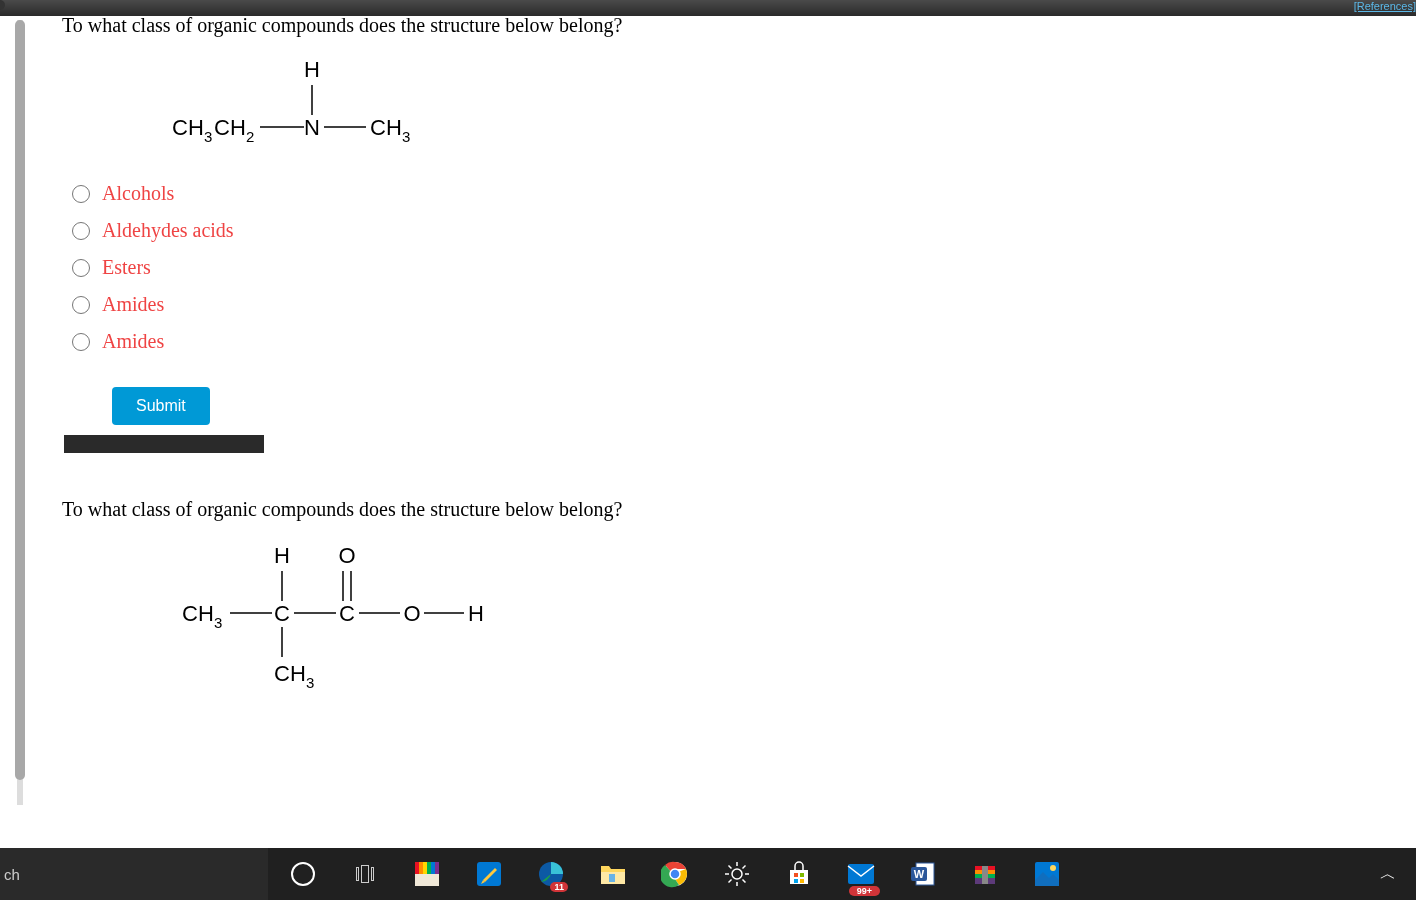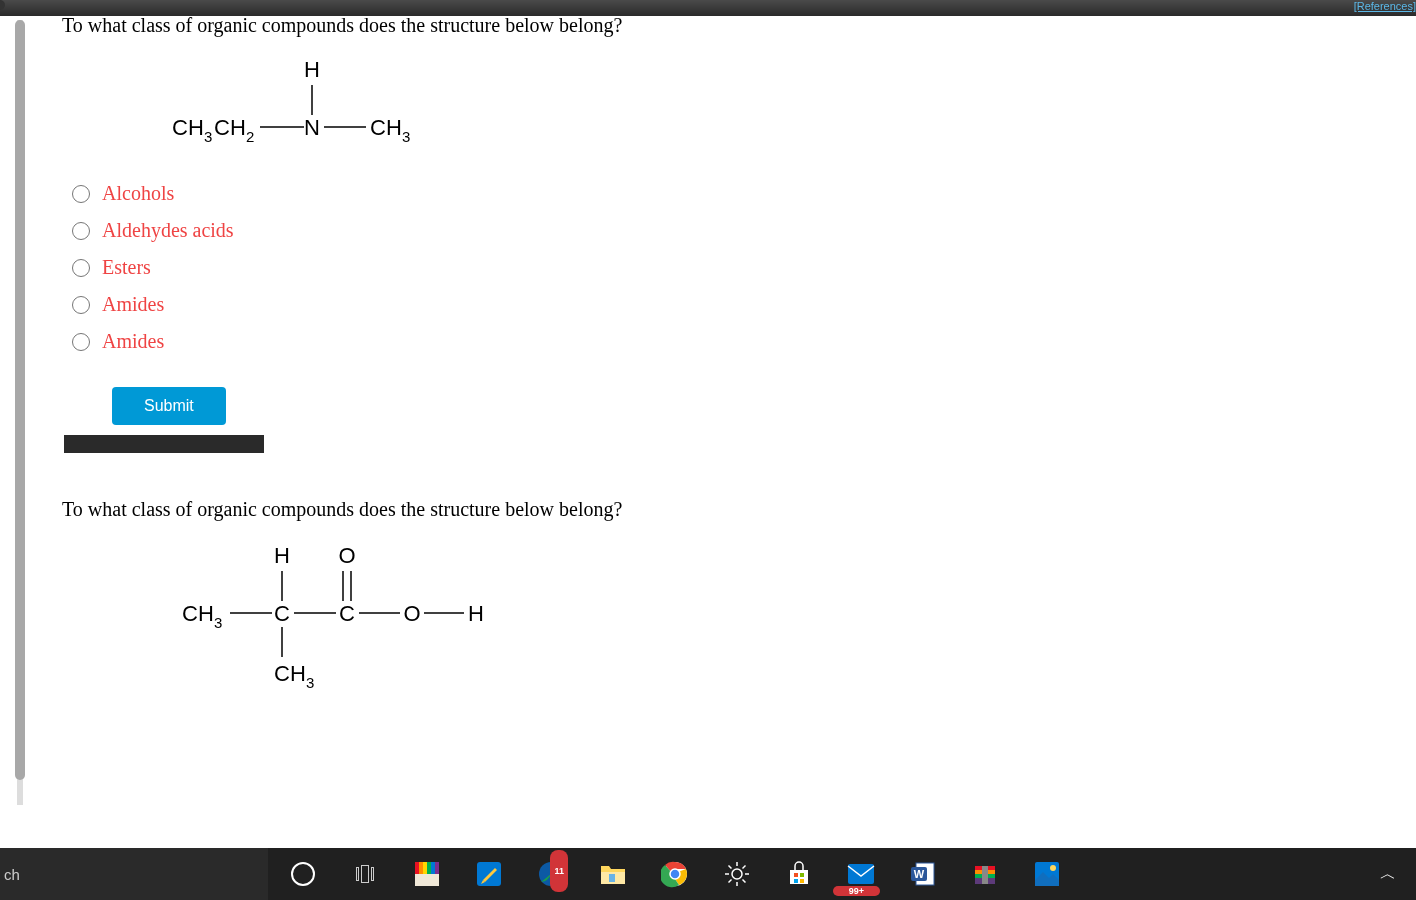--- a/index.html
+++ b/index.html
@@ -89,21 +89,21 @@
       cursor: pointer;
     }
     .option-label {
       font-size: 20px;
       color: #ef4444;
     }
     .submit-button {
       background: #0099d6;
       color: #fff;
       border: none;
-      padding: 10px 32px;
+      padding: 10px 24px;
       font-size: 16px;
       font-family: Arial, sans-serif;
       border-radius: 4px;
       cursor: pointer;
       margin: 20px 0 0 50px;
     }
     .progress-bar {
       margin: 10px 0 0 2px;
       width: 200px;
       height: 18px;
@@ -188,33 +188,33 @@
     }
     .badge-11 {
       position: absolute;
       bottom: 8px;
       right: 10px;
       background: #d13438;
       color: #fff;
       font-size: 9px;
       font-family: Arial, sans-serif;
       border-radius: 8px;
-      padding: 16px 4px;
+      padding: 0px 4px;
       font-weight: bold;
     }
     .badge-99 {
       position: absolute;
       bottom: 4px;
       right: 8px;
       background: #d13438;
       color: #fff;
       font-size: 9px;
       font-family: Arial, sans-serif;
       border-radius: 8px;
-      padding: 0px 16px;
+      padding: 0px 8px;
       font-weight: bold;
     }
   </style>
 </head>
 <body>
 
 <div class="left-circle"></div>
 <div class="top-bar">
   <span>[References]</span>
 </div>

